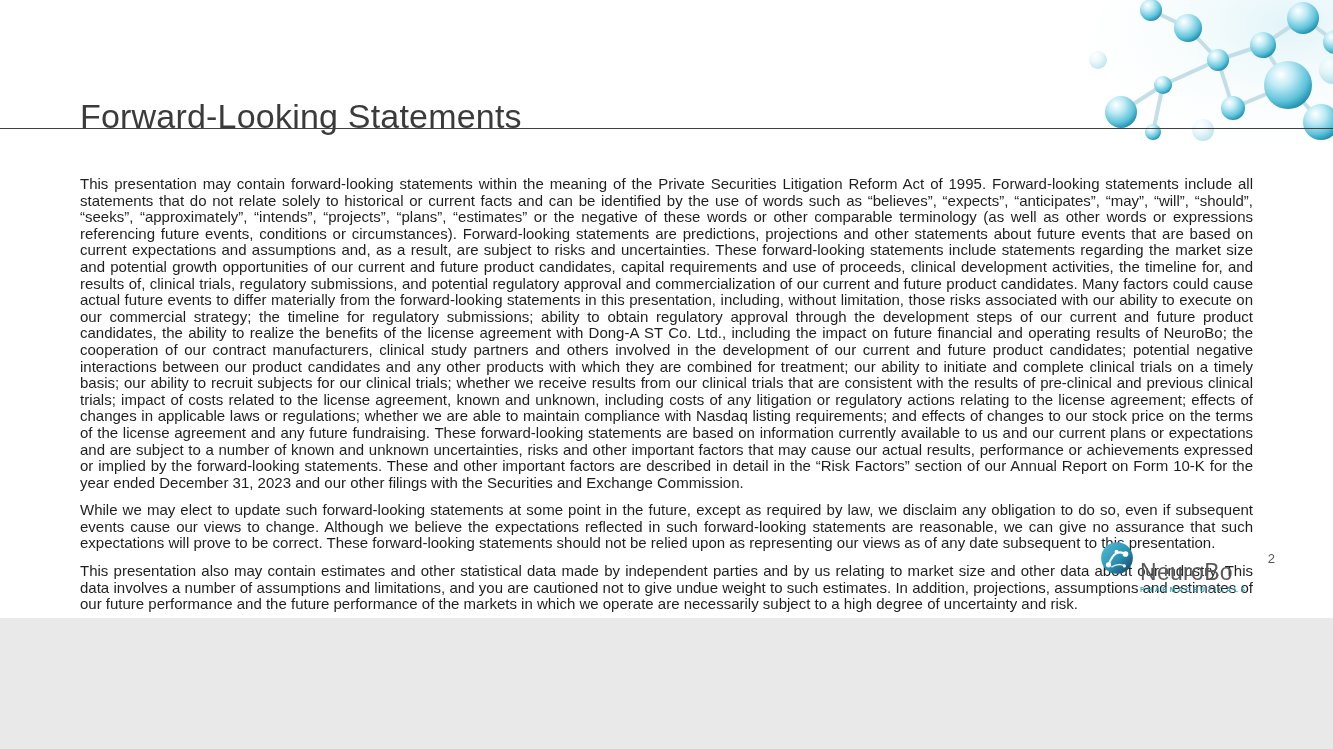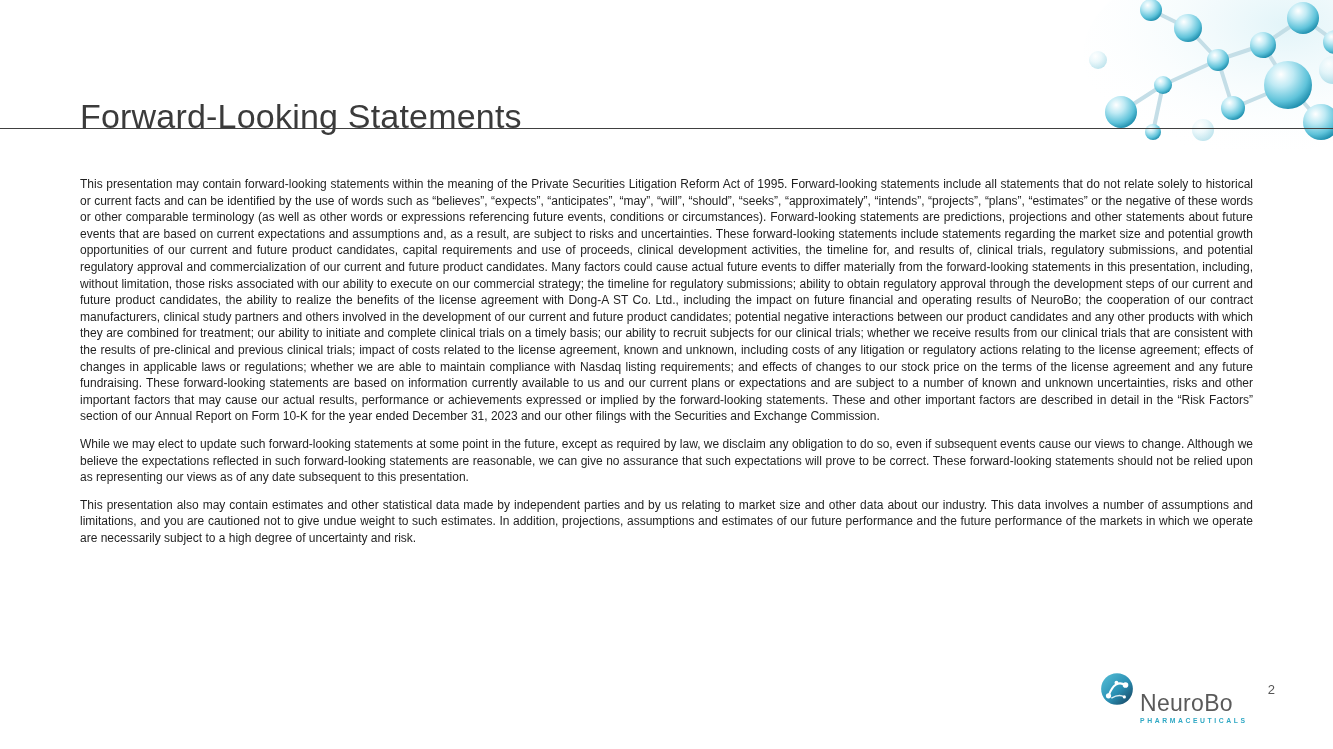--- a/index.html
+++ b/index.html
@@ -4,21 +4,21 @@
 <style>
   html, body {
     margin: 0;
     padding: 0;
     background: #e9e9e9;
     font-family: "Liberation Sans", sans-serif;
   }
   .slide {
     position: relative;
     width: 1333px;
-    height: 749px;
+    height: 618px;
     background: #ffffff;
     overflow: hidden;
     margin: 0 auto;
     text-decoration: underline;
   }
   .slide-title {
     position: absolute;
     left: 80px;
     top: 74px;
     font-size: 34px;
@@ -41,21 +41,21 @@
     right: 0;
     width: 330px;
     height: 150px;
     pointer-events: none;
   }
   .body-text {
     position: absolute;
     left: 80px;
     width: 1173px;
     top: 176px;
-    font-size: 12px;
+    font-size: 15px;
     line-height: 16.6px;
     color: #1f1f1f;
     text-align: justify;
   }
   .body-text p {
     margin: 0 0 11px 0;
   }
   .footer {
     position: absolute;
     right: 58px;

